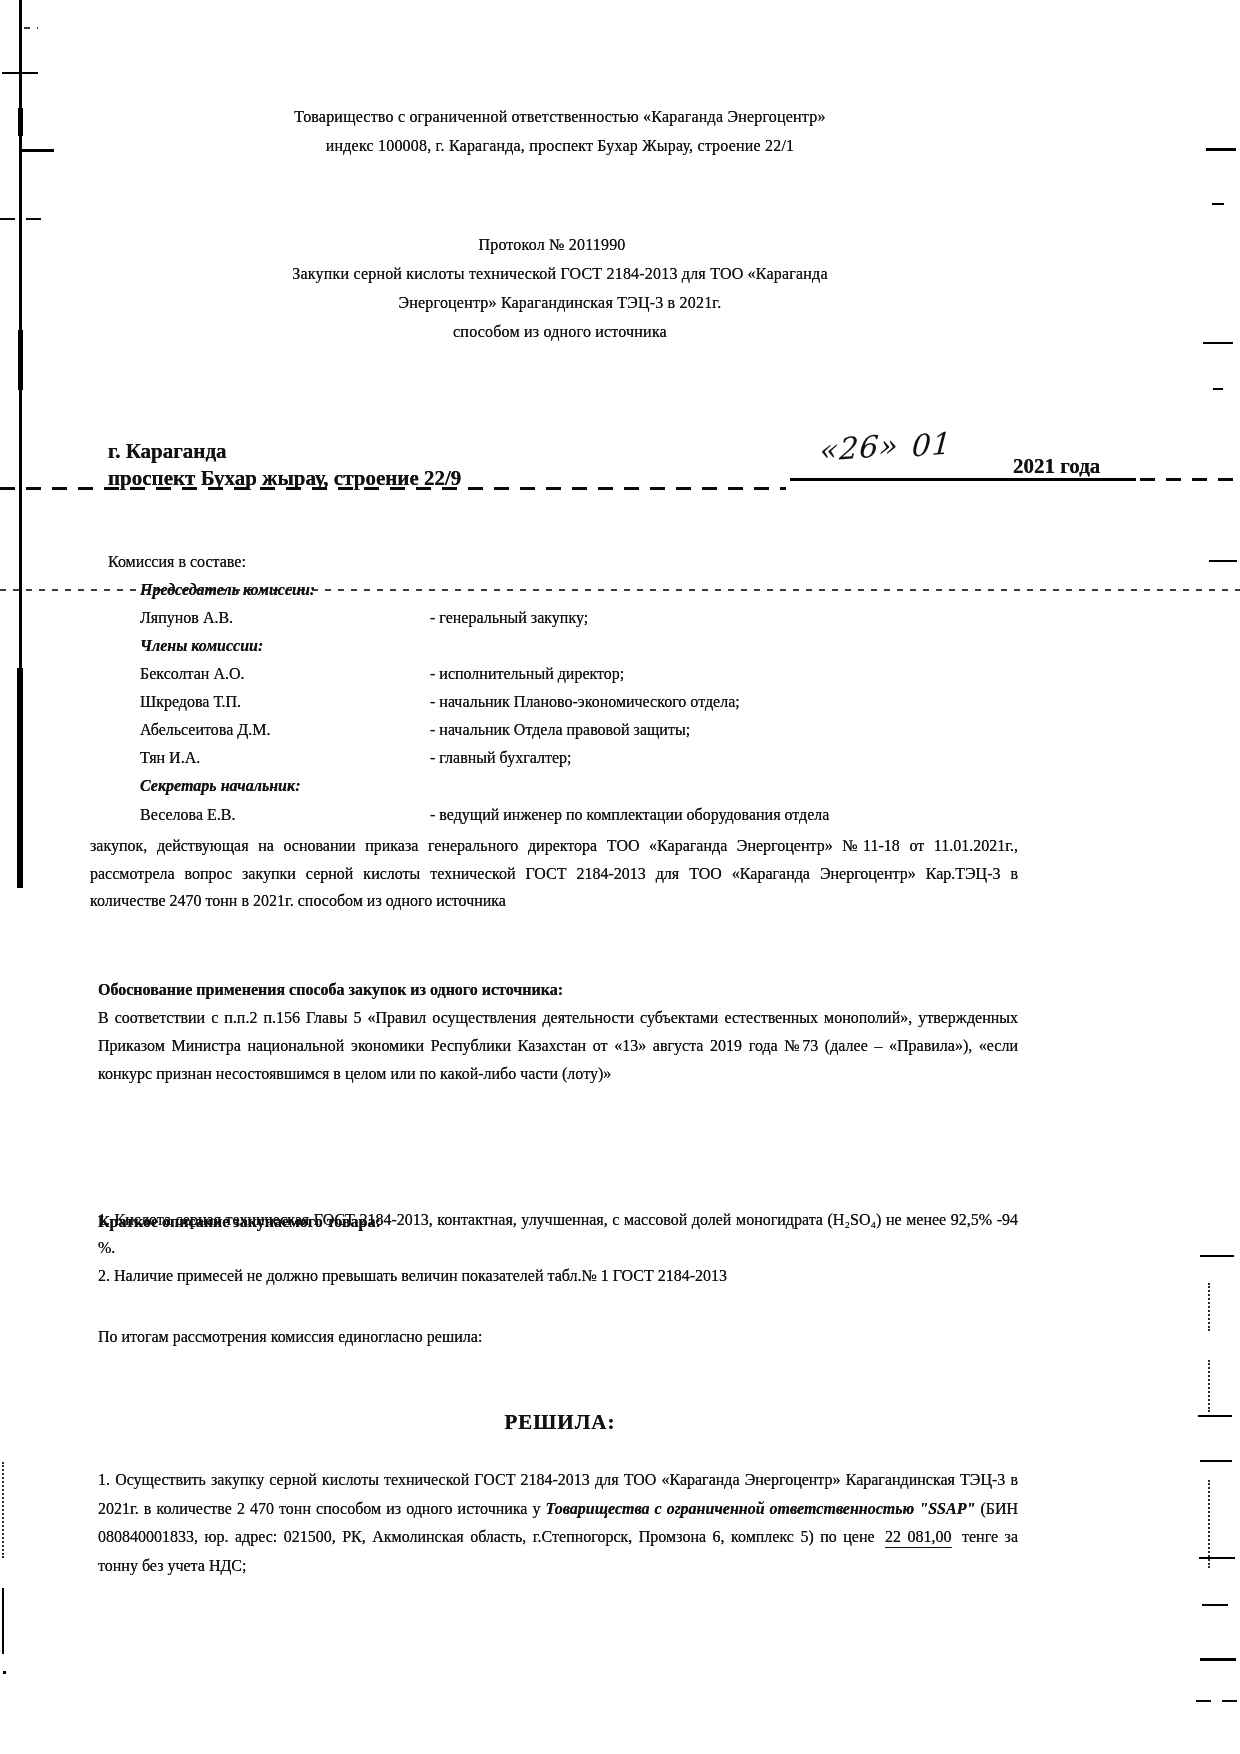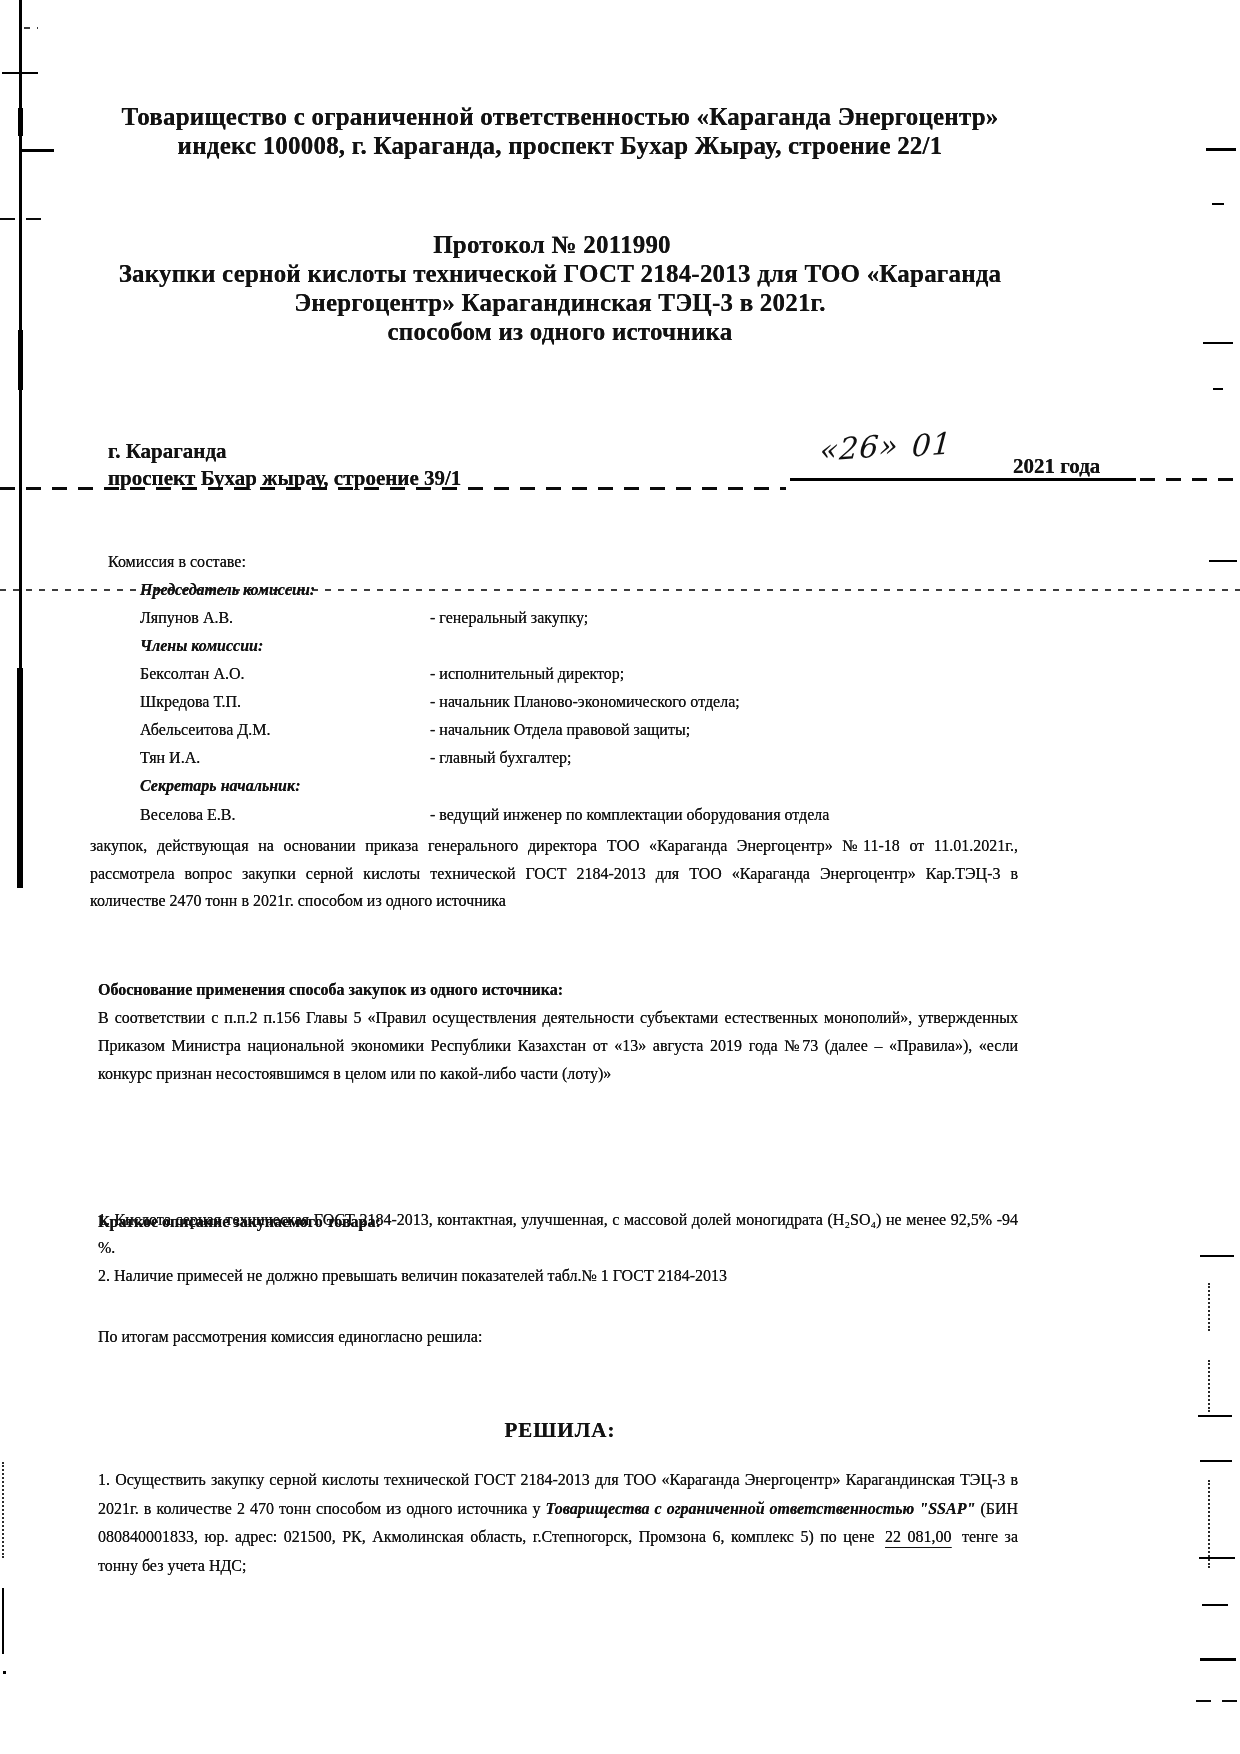--- a/index.html
+++ b/index.html
@@ -9,21 +9,21 @@
     font-family:"Liberation Serif","DejaVu Serif",serif;
     -webkit-font-smoothing:antialiased;
   }
   .abs{position:absolute;}
   .b{font-weight:bold;}
   .bi{font-weight:bold;font-style:italic;}
   .center{text-align:center;}
   .just{text-align:justify;}
   .t20{font-size:16px;line-height:27.6px;}
   .t21{font-size:21px;line-height:29px;}
-  .hdr{font-size:25px;line-height:29px;font-weight:bold;letter-spacing:.2px;}
+  .hdr{font-size:16px;line-height:29px;font-weight:normal;letter-spacing:.2px;}
   .ink{color:#121212;text-shadow:0 0 .4px #222;}
   
   .art{position:absolute;background:#000;}
   .art-dotted-v{position:absolute;width:0;border-left:2px dotted #2a2a2a;background:none;}
   .dash-line{position:absolute;height:2.5px;background:repeating-linear-gradient(90deg,#0a0a0a 0 15px,transparent 15px 26px);}
   .dot-line{position:absolute;height:2px;background:repeating-linear-gradient(90deg,#3d3d3d 0 6px,transparent 6px 13px);}
   .solid-line{position:absolute;background:#000;}
   .hand{
     font-family:"DejaVu Serif",serif;font-style:italic;font-size:30px;color:#111;
     transform:rotate(-4deg) skewX(-8deg);letter-spacing:1px;
@@ -67,21 +67,21 @@
 
   <div class="abs hdr center ink" style="left:60px;top:102px;width:1000px;">Товарищество с ограниченной ответственностью «Караганда Энергоцентр»</div>
   <div class="abs hdr center ink" style="left:60px;top:131px;width:1000px;">индекс 100008, г. Караганда, проспект Бухар Жырау, строение 22/1</div>
 
   <div class="abs hdr center ink" style="left:52px;top:230px;width:1000px;">Протокол № 2011990</div>
   <div class="abs hdr center ink" style="left:60px;top:259px;width:1000px;">Закупки  серной кислоты технической ГОСТ 2184-2013 для ТОО «Караганда</div>
   <div class="abs hdr center ink" style="left:60px;top:288px;width:1000px;">Энергоцентр»  Карагандинская ТЭЦ-3 в 2021г.</div>
   <div class="abs hdr center ink" style="left:60px;top:317px;width:1000px;">способом из одного источника</div>
 
   <div class="abs t21 b ink" style="left:108px;top:437px;">г. Караганда</div>
-  <div class="abs t21 b ink" style="left:108px;top:464px;">проспект Бухар жырау, строение 39/1</div>
+  <div class="abs t21 b ink" style="left:108px;top:464px;">проспект Бухар жырау, строение 22/9</div>
   <div class="abs hand" style="left:820px;top:430px;">«26»</div>
   <div class="abs hand" style="left:912px;top:427px;">01</div>
   <div class="abs t21 b ink" style="left:1013px;top:452px;">2021 года</div>
   <div class="solid-line" style="left:790px;top:478px;width:346px;height:3px;"></div>
   <div class="dash-line" style="left:1140px;top:478px;width:100px;"></div>
   <div class="dash-line" style="left:0;top:487px;width:786px;"></div>
 
   <div class="dot-line" style="left:0;top:589px;width:1240px;"></div>
 
   <div class="abs t20 ink" style="left:108px;top:548px;">Комиссия в составе:</div>
@@ -121,19 +121,19 @@
   <div class="abs t20 just ink" style="left:90px;top:832px;width:928px;">закупок,  действующая  на  основании  приказа  генерального  директора  ТОО  «Караганда Энергоцентр» №11-18 от 11.01.2021г., рассмотрела вопрос закупки серной кислоты технической ГОСТ 2184-2013 для ТОО «Караганда Энергоцентр» Кар.ТЭЦ-3 в количестве 2470 тонн в  2021г. способом из одного источника</div>
 
   <div class="abs t20 b ink" style="left:98px;top:976px;">Обоснование применения способа закупок из одного источника:</div>
   <div class="abs t20 just ink" style="left:98px;top:1004px;width:920px;line-height:28.2px;">В соответствии с п.п.2 п.156 Главы 5 «Правил осуществления деятельности субъектами естественных монополий», утвержденных Приказом Министра национальной экономики Республики Казахстан от «13» августа 2019 года №73 (далее – «Правила»), «если конкурс признан несостоявшимся  в целом или по какой-либо части (лоту)»</div>
 
   <div class="abs t20 b ink" style="left:98px;top:1208px;">Краткое описание закупаемого товара:</div>
   <div class="abs t20 just ink" style="left:98px;top:1206px;width:920px;line-height:28.2px;">1. Кислота серная техническая ГОСТ 2184-2013, контактная, улучшенная, с массовой долей моногидрата (H₂SO₄) не менее 92,5% -94 %.</div>
   <div class="abs t20 ink" style="left:98px;top:1262px;width:940px;">2. Наличие примесей не должно превышать величин показателей табл.№ 1 ГОСТ 2184-2013</div>
 
   <div class="abs t20 ink" style="left:98px;top:1323px;">По итогам рассмотрения комиссия единогласно решила:</div>
-  <div class="abs t21 b center ink" style="left:60px;top:1408px;width:1000px;letter-spacing:1px;margin-top:8px;">РЕШИЛА:</div>
+  <div class="abs t21 b center ink" style="left:60px;top:1408px;width:1000px;letter-spacing:1px;">РЕШИЛА:</div>
 
   <div class="abs t20 just ink" style="left:98px;top:1466px;width:920px;line-height:28.6px;">
     <span>1.  Осуществить закупку  серной кислоты технической ГОСТ 2184-2013  для ТОО «Караганда Энергоцентр» Карагандинская ТЭЦ-3 в  2021г. в количестве 2 470 тонн  способом из одного источника  у  </span><span class="bi">Товарищества  с  ограниченной  ответственностью  "SSAP"</span><span> (БИН 080840001833,  юр.  адрес:  021500,  РК,  Акмолинская  область,   г.Степногорск,  Промзона 6, комплекс 5)  по цене  </span><span class="price-u b" style="font-weight:normal;">22 081,00</span><span>  тенге за тонну  без учета НДС;</span>
   </div>
 
 </div>
 
 </body></html>

